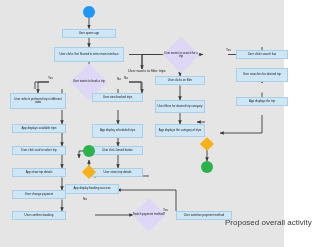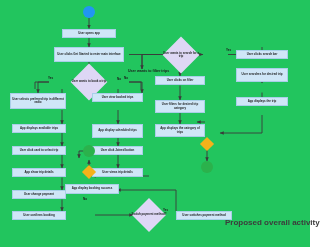--- a/index.html
+++ b/index.html
@@ -1,17 +1,17 @@
 <!DOCTYPE html>
 <html><head>
 <meta charset="utf-8">
 <style>
   html,body{margin:0;padding:0;background:#ffffff;}
   body{width:329px;height:247px;overflow:hidden;font-family:"Liberation Sans",sans-serif;}
-  #canvas{position:relative;width:310px;height:247px;background:#22c55e;font-weight:bold;}
+  #canvas{position:relative;width:284px;height:247px;background:#e5e5e5;}
   svg.edges{position:absolute;left:0;top:0;width:329px;height:247px;overflow:visible;}
 
   .node{position:absolute;box-sizing:border-box;display:flex;align-items:center;
         justify-content:center;text-align:center;color:#1b1b1b;line-height:1.05;}
   .action{background:#cfe6f7;border:0.5px solid #a9cfe8;font-size:2.9px;padding:1px 1px;}
   .dnode{position:absolute;}
   .dnode .dshape{position:absolute;left:0;top:0;width:100%;height:100%;
         background:#ded7f5;transform:rotate(45deg);}
   .dnode .dtext{position:absolute;left:-6px;right:-6px;top:0;bottom:0;display:flex;
         align-items:center;justify-content:center;text-align:center;font-size:2.9px;

